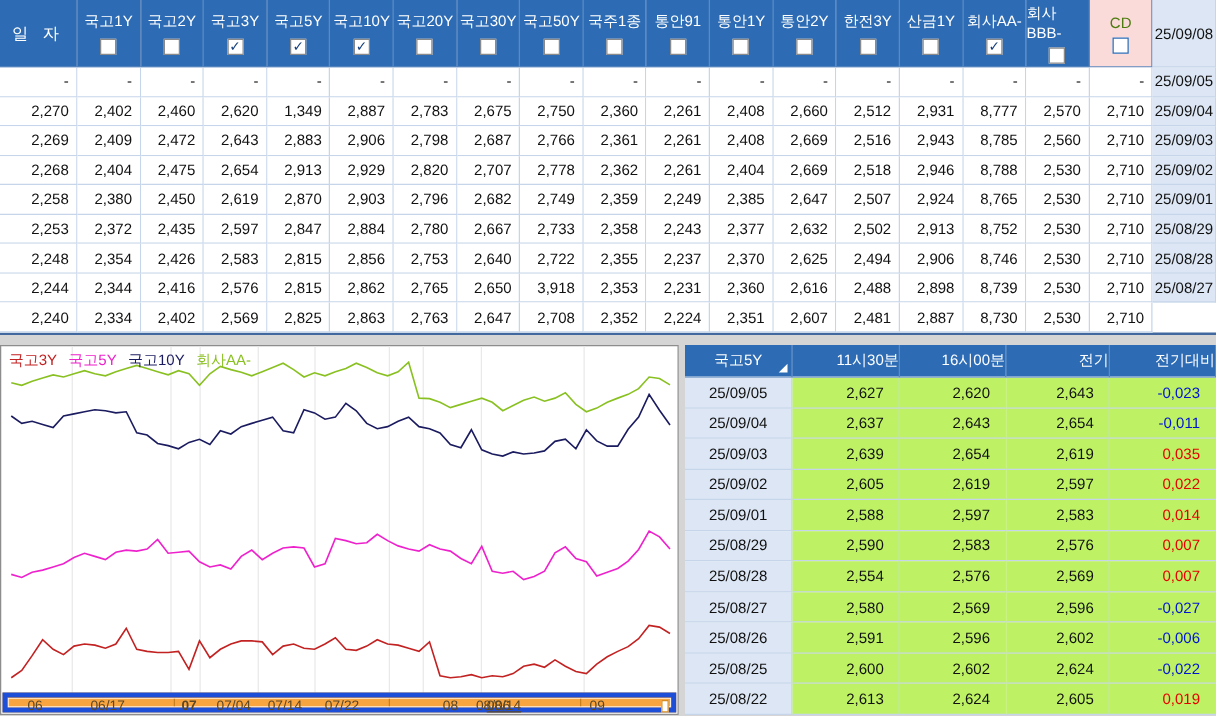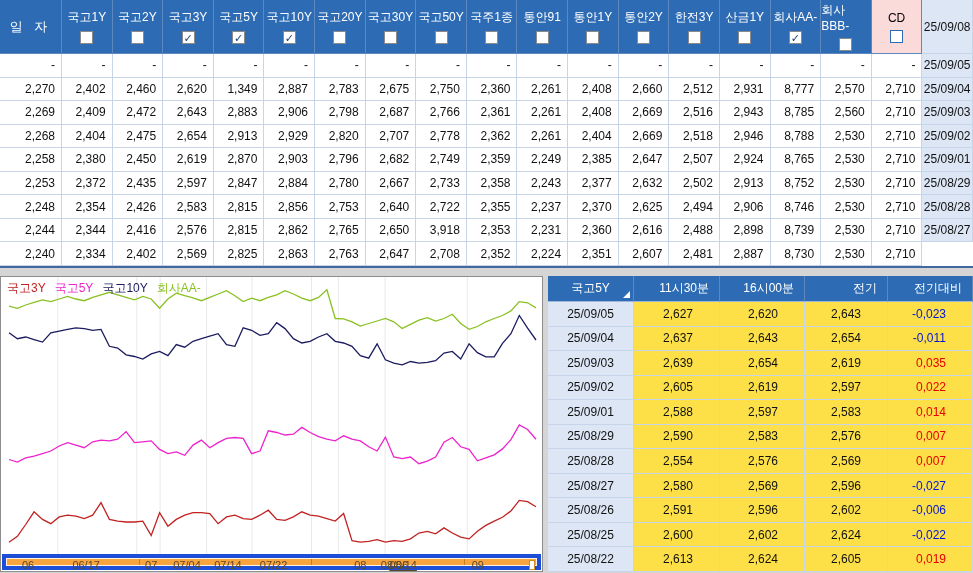--- a/index.html
+++ b/index.html
@@ -7,21 +7,21 @@
        font-family:"Liberation Sans","DejaVu Sans",sans-serif;font-size:12px;color:#111;}
 
   
   #topTable{position:absolute;left:0;top:0;width:973px;height:268px;
     display:grid;grid-template-columns:62px repeat(18,1fr);grid-template-rows:54px repeat(9,1fr);
     background:#fff;border-bottom:2px solid #41699f;box-sizing:border-box;}
   #topTable .th{background:#2d6cb5;color:#fff;display:flex;flex-direction:column;
     align-items:center;justify-content:center;gap:5px;border-right:1px solid #5d89bf;
     border-bottom:1px solid #5d89bf;box-sizing:border-box;}
   #topTable .th.date-th{letter-spacing:4px;font-size:13px;}
-  #topTable .th.hl{background:#fbdada;color:#000000;}
+  #topTable .th.hl{background:#fbdada;color:#4d7c0f;}
   #topTable .th-label{font-size:12px;}
   .cb{width:13px;height:13px;background:#fff;border:1px solid #8a8a8a;font-size:11px;
     line-height:12px;text-align:center;color:#17407e;font-weight:bold;cursor:pointer;box-sizing:border-box;}
   .th.hl .cb{border-color:#2d6cb5;}
   #topTable .td{background:#fff;border-right:1px solid #c6d5ea;border-bottom:1px solid #c6d5ea;
     display:flex;align-items:center;justify-content:flex-end;padding-right:6px;box-sizing:border-box;}
   #topTable .td.date{background:#dce6f4;justify-content:center;padding-right:0;}
 
   
   #chartPanel{position:absolute;left:0;top:276px;width:543px;height:296px;background:#fff;
@@ -33,27 +33,27 @@
   .sb-label{position:absolute;top:1px;font-size:11px;color:#5b4726;white-space:nowrap;}
   .sb-tick{position:absolute;top:1px;bottom:1px;width:1px;background:#c97f1e;}
   #sbThumb{position:absolute;right:2px;top:2px;width:6px;height:10px;background:#fff;
     border:1px solid #d78c20;box-sizing:border-box;cursor:pointer;}
 
   
   #bottomTable{position:absolute;left:548px;top:276px;width:425px;height:296px;
     display:grid;grid-template-columns:86px 86px 85px 83px 1fr;grid-template-rows:26px repeat(11,1fr);
     background:#fff;box-sizing:border-box;}
   #bottomTable .bh{background:#2d6cb5;color:#fff;display:flex;align-items:center;
-    justify-content:flex-end;padding-right:10px;border-right:1px solid #5d89bf;
+    justify-content:flex-end;border-right:1px solid #5d89bf;
     border-bottom:1px solid #9db8d8;box-sizing:border-box;position:relative;}
   #bottomTable .bh.sel{justify-content:center;padding-right:0;cursor:pointer;}
   #selTri{position:absolute;right:3px;bottom:3px;width:0;height:0;
     border-left:7px solid transparent;border-bottom:7px solid #fff;}
-  #bottomTable .bd{background:#fde047;border-right:1px solid #c6d5ea;border-bottom:1px solid #c6d5ea;
-    display:flex;align-items:center;justify-content:flex-end;padding-right:26px;box-sizing:border-box;}
+  #bottomTable .bd{background:#bef264;border-right:1px solid #c6d5ea;border-bottom:1px solid #c6d5ea;
+    display:flex;align-items:center;justify-content:flex-end;padding-right:12px;box-sizing:border-box;}
   #bottomTable .bd.date{background:#dce6f4;justify-content:center;padding-right:0;}
   #bottomTable .bd.neg{color:#0014d2;}
   #bottomTable .bd.pos{color:#e60000;}
 </style>
 </head>
 <body>
 
 <div id="topTable">
     <div class="th date-th">일  자</div>
     <div class="th">
@@ -319,21 +319,21 @@
       <polyline points="8.0,55.8 16.4,61.7 24.7,60.0 33.1,62.6 41.5,65.1 49.8,55.8 58.2,54.1 66.6,52.4 74.9,50.8 83.3,51.6 91.7,53.3 100.0,52.4 108.4,69.3 116.7,71.0 125.1,77.8 133.5,79.5 141.8,82.0 150.2,76.9 158.6,74.4 166.9,78.6 175.3,67.6 183.7,70.2 192.0,64.3 200.4,61.7 208.8,59.2 217.1,56.7 225.5,67.6 233.9,69.3 242.2,50.8 250.6,53.3 259.0,58.4 267.3,56.7 275.7,45.7 284.0,51.6 292.4,61.7 300.8,66.0 309.1,64.3 317.5,60.0 325.9,56.7 334.2,64.3 342.6,66.0 351.0,69.3 359.3,78.6 367.7,81.2 376.1,66.8 384.4,82.8 392.8,86.2 401.2,87.9 409.5,84.5 417.9,86.2 426.3,85.4 434.6,83.7 443.0,76.1 451.3,74.4 459.7,82.0 468.1,66.8 476.4,75.7 484.8,79.9 493.2,79.9 501.5,66.4 509.9,56.7 518.3,38.5 526.6,51.2 535.0,63.0" fill="none" stroke="#1b1b60" stroke-width="1.3"></polyline>
       <polyline points="8.0,29.2 16.4,31.3 24.7,28.0 33.1,25.4 41.5,22.9 49.8,24.6 58.2,22.0 66.6,19.5 74.9,22.0 83.3,23.7 91.7,20.4 100.0,17.8 108.4,15.3 116.7,17.8 125.1,20.4 133.5,22.9 141.8,19.5 150.2,22.0 158.6,31.3 166.9,22.0 175.3,16.1 183.7,18.7 192.0,20.8 200.4,23.7 208.8,20.4 217.1,17.0 225.5,13.6 233.9,18.7 242.2,24.6 250.6,21.2 259.0,23.7 267.3,20.4 275.7,17.8 284.0,13.6 292.4,17.0 300.8,21.2 309.1,23.7 317.5,20.4 325.9,12.8 334.2,41.5 342.6,41.9 351.0,44.8 359.3,49.1 367.7,46.5 376.1,44.0 384.4,41.5 392.8,44.8 401.2,51.6 409.5,47.4 417.9,43.2 426.3,40.6 434.6,44.0 443.0,41.5 451.3,37.2 459.7,46.5 468.1,52.4 476.4,49.5 484.8,44.8 493.2,41.5 501.5,38.5 509.9,33.9 518.3,24.6 526.6,25.8 535.0,30.9" fill="none" stroke="#8ac122" stroke-width="1.3"></polyline>
     </svg>
   <div id="scrollbar">
     <div id="sbThumb"></div>
   <div class="sb-tick" style="left: 25.1%;"></div>
       <div class="sb-tick" style="left: 57.4%;"></div>
       <div class="sb-tick" style="left: 86.2%;"></div>
       <div class="sb-label" style="left: 3%;">06</div>
       <div class="sb-label" style="left: 12.5%;">06/17</div>
-      <div class="sb-label" style="left: 26.2%;">07</div>
+      <div class="sb-label" style="left: 26.2%; font-weight: bold;">07</div>
       <div class="sb-label" style="left: 31.5%;">07/04</div>
       <div class="sb-label" style="left: 39.2%;">07/14</div>
       <div class="sb-label" style="left: 47.8%;">07/22</div>
       <div class="sb-label" style="left: 58.8%; padding-left: 36px;">08</div>
       <div class="sb-label" style="left: 63.8%; margin-left: 36px;">08/06</div>
       <div class="sb-label" style="left: 72.2%; text-decoration: underline;">08/14</div>
       <div class="sb-label" style="left: 87.7%;">09</div>
     </div>
 </div>
 

